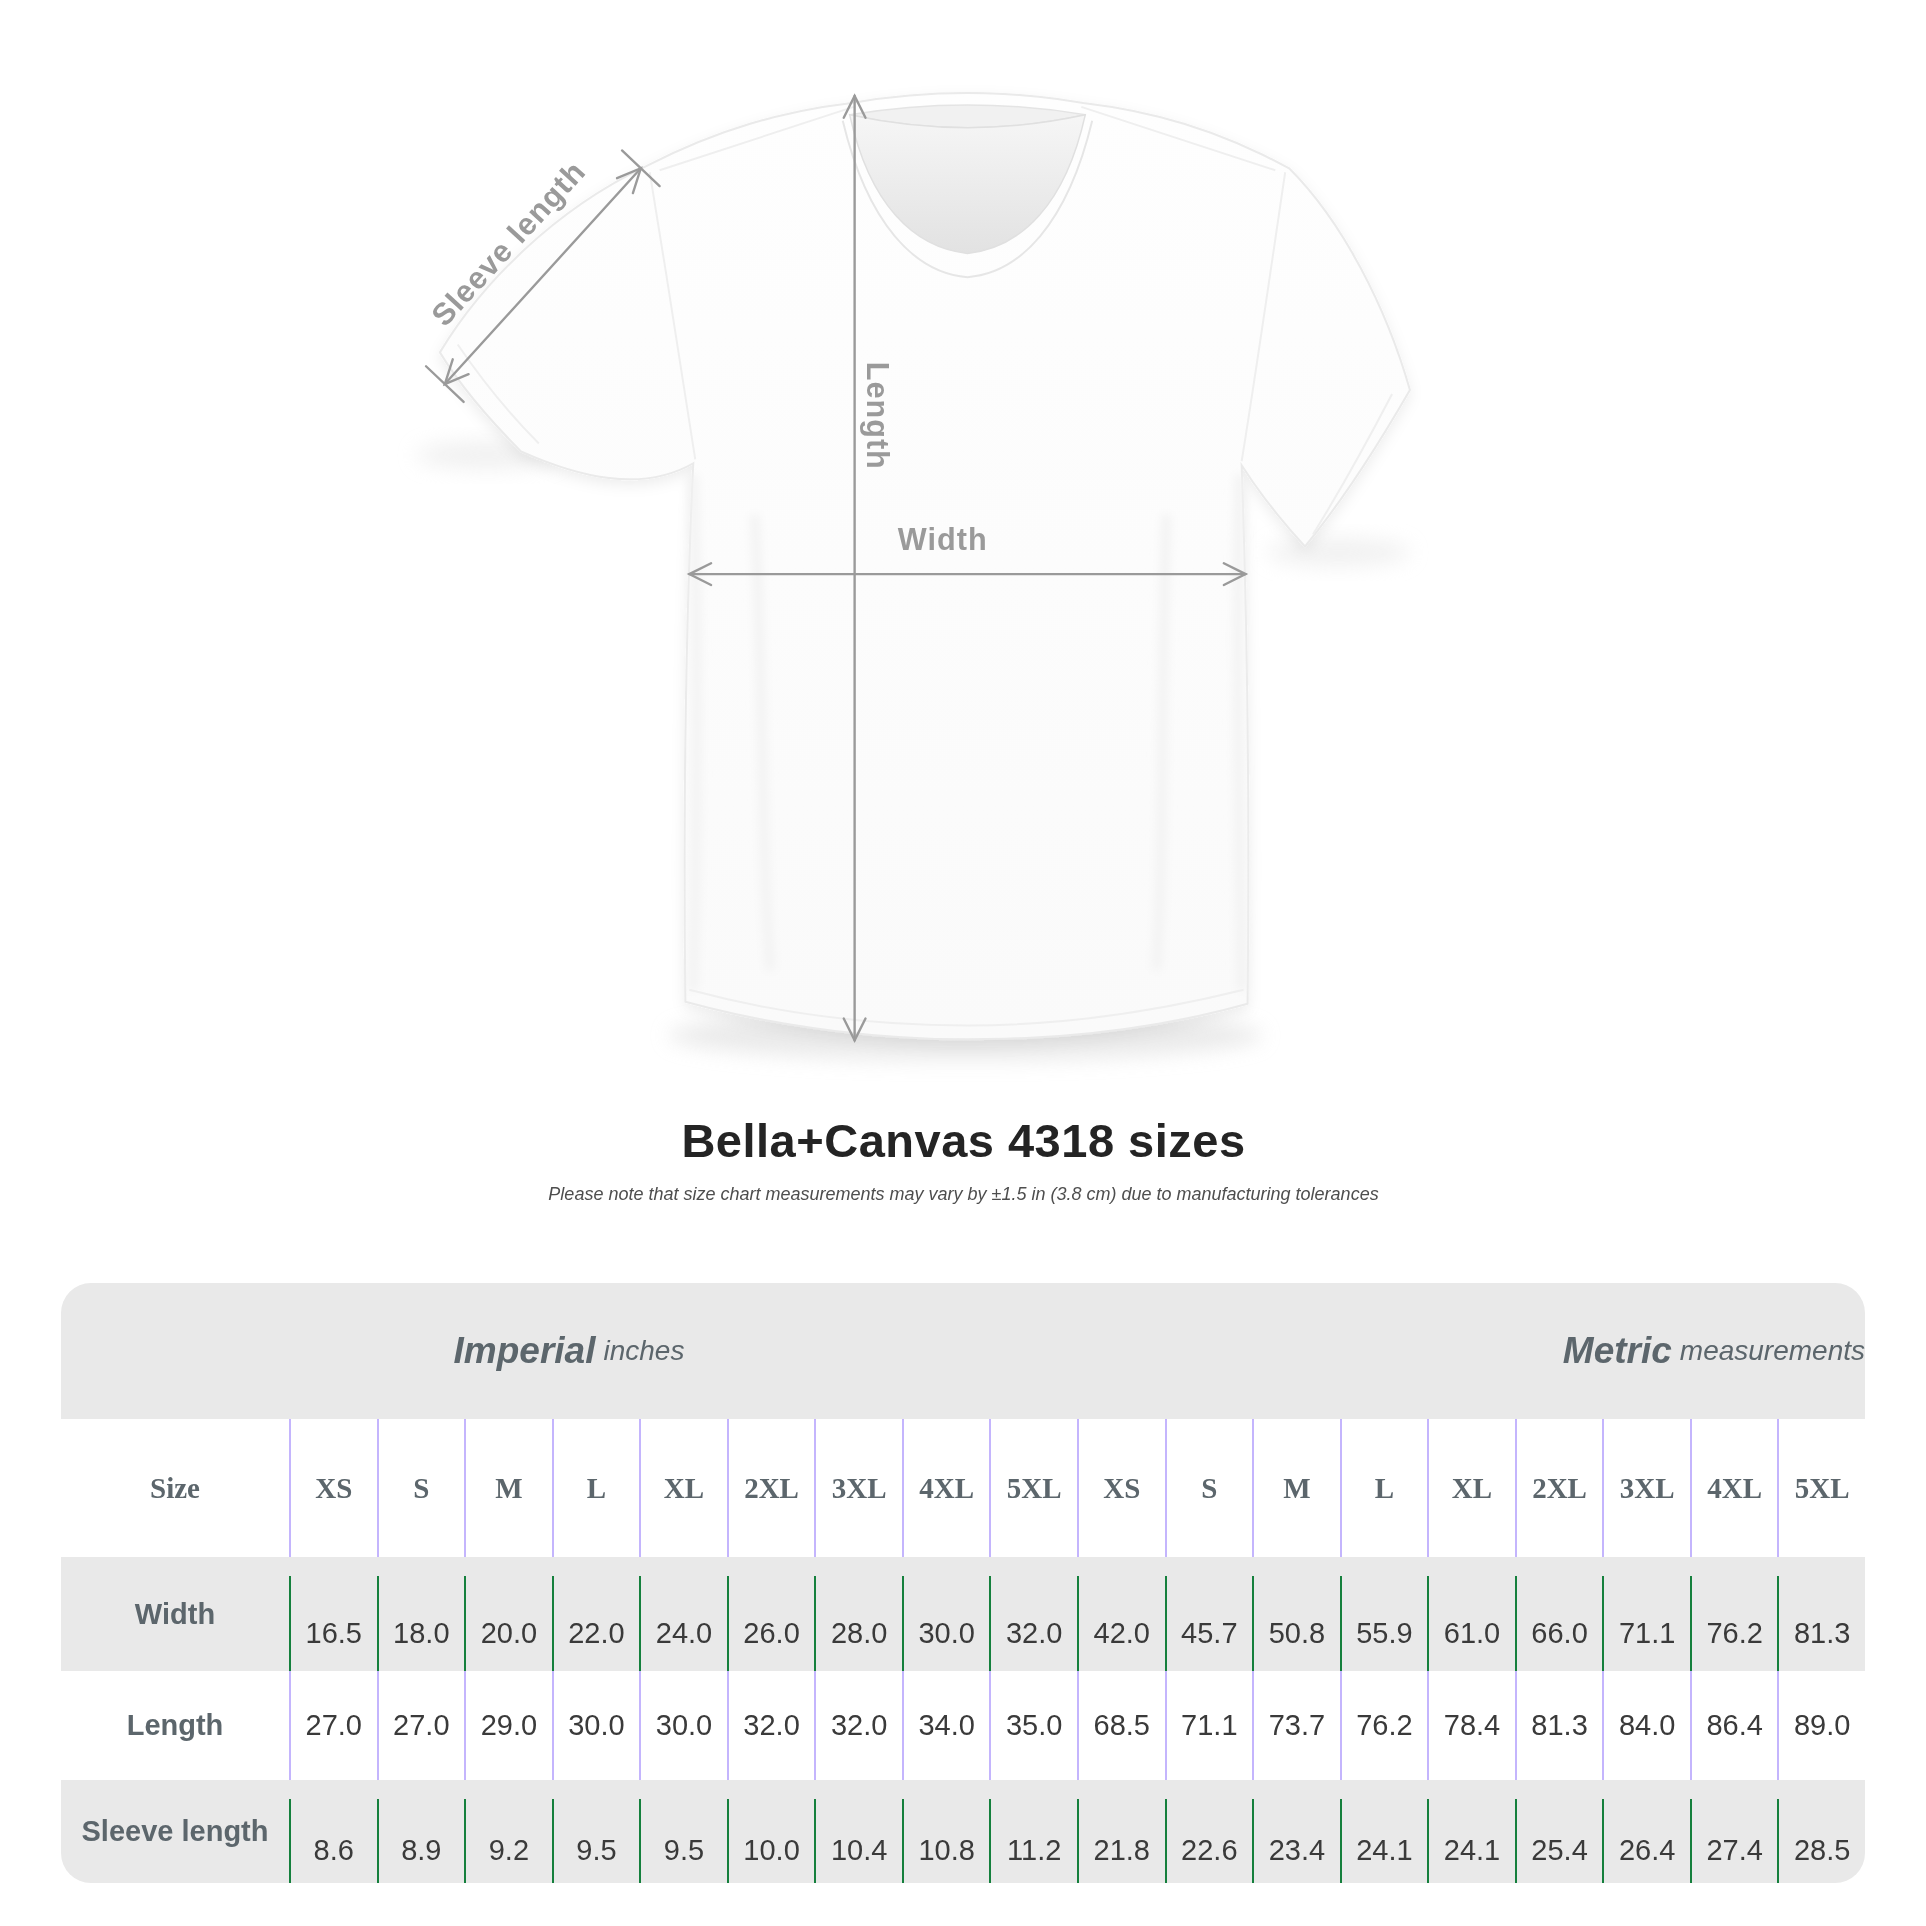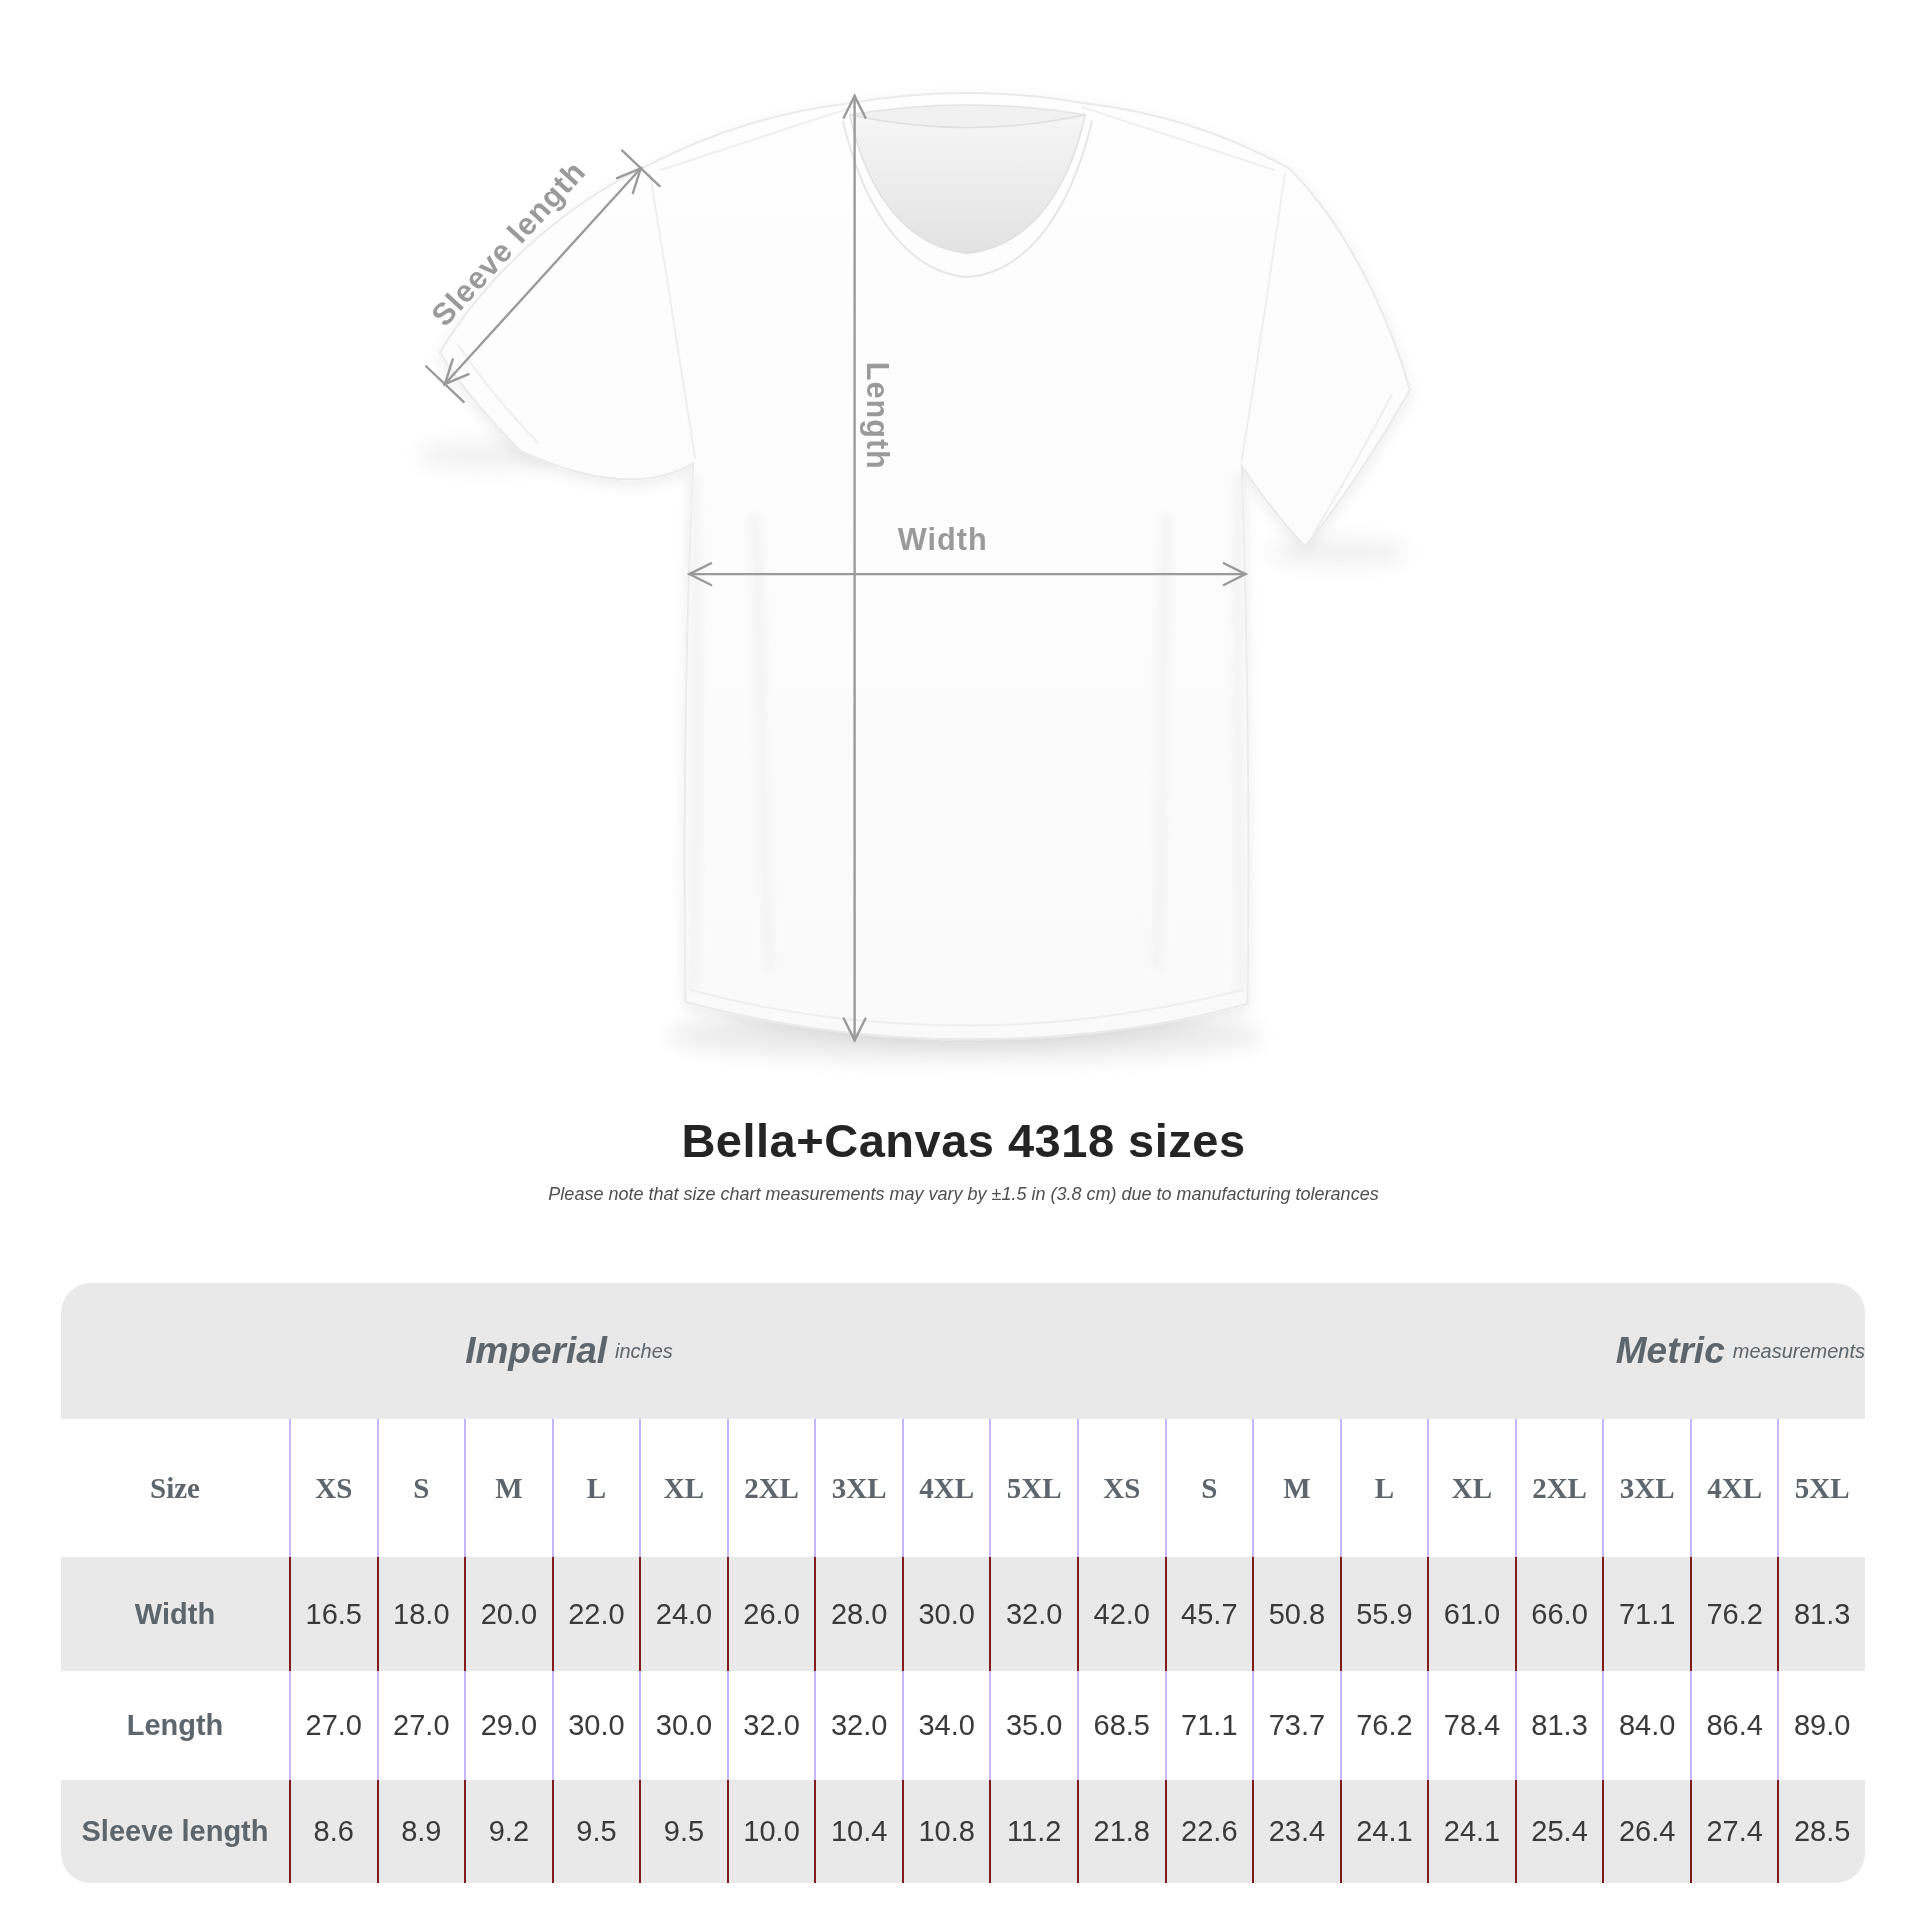--- a/index.html
+++ b/index.html
@@ -22,39 +22,39 @@
     border-radius:30px; overflow:hidden;
   }
   .band {
     height:136px; background:#e9e9e9;
     display:grid; grid-template-columns:228px repeat(18,1fr);
   }
   .unit-group { display:flex; flex-direction:row; justify-content:center; align-items:center; gap:8px; }
   .g-imp { grid-column:1 / 11; }
   .g-met { grid-column:11 / 20;justify-content:flex-end; }
   .unit-title { font-size:37px; font-weight:bold; font-style:italic; color:#5c666c; }
-  .unit-sub   { font-size:20px; font-style:italic; color:#5c666c; }
+  .unit-sub   { font-size:28px; font-style:italic; color:#5c666c; }
 
   .trow { display:grid; grid-template-columns:228px repeat(18,1fr); align-items:stretch; }
   .r-size   { height:138px; background:#ffffff;font-family:Liberation Serif, serif; }
   .r-width  { height:114px; }
   .r-length { height:109px; background:#ffffff; }
   .r-sleeve { height:103px; }
   .gray { background:#e9e9e9; }
 
   .cell {
     display:flex; align-items:center; justify-content:center;
     text-align:center; font-size:29px; height:100%;
   }
   .rowlabel { font-weight:bold; color:#5c666c; }
   .head { font-weight:bold; color:#5c666c; }
   .val  { color:#3a3a3a; }
   .cells { display:contents; }
   .r-size .cells .cell, .r-length .cells .cell { border-left:2px solid #c4b5fd; }
-  .gray .cells .cell { border-left:2px solid #7f1d1d; }
+  .gray .cells .cell { border-left:2px solid #15803d;margin-top:19px; }
 </style>
 </head>
 <body>
 
 <div class="page">
 
   <svg class="figure" width="1927" height="1168" viewBox="0 0 1946 1180">
     <defs>
       <linearGradient id="shirtGrad" x1="0" y1="0" x2="0" y2="1">
         <stop offset="0" stop-color="#fefefe"></stop>

